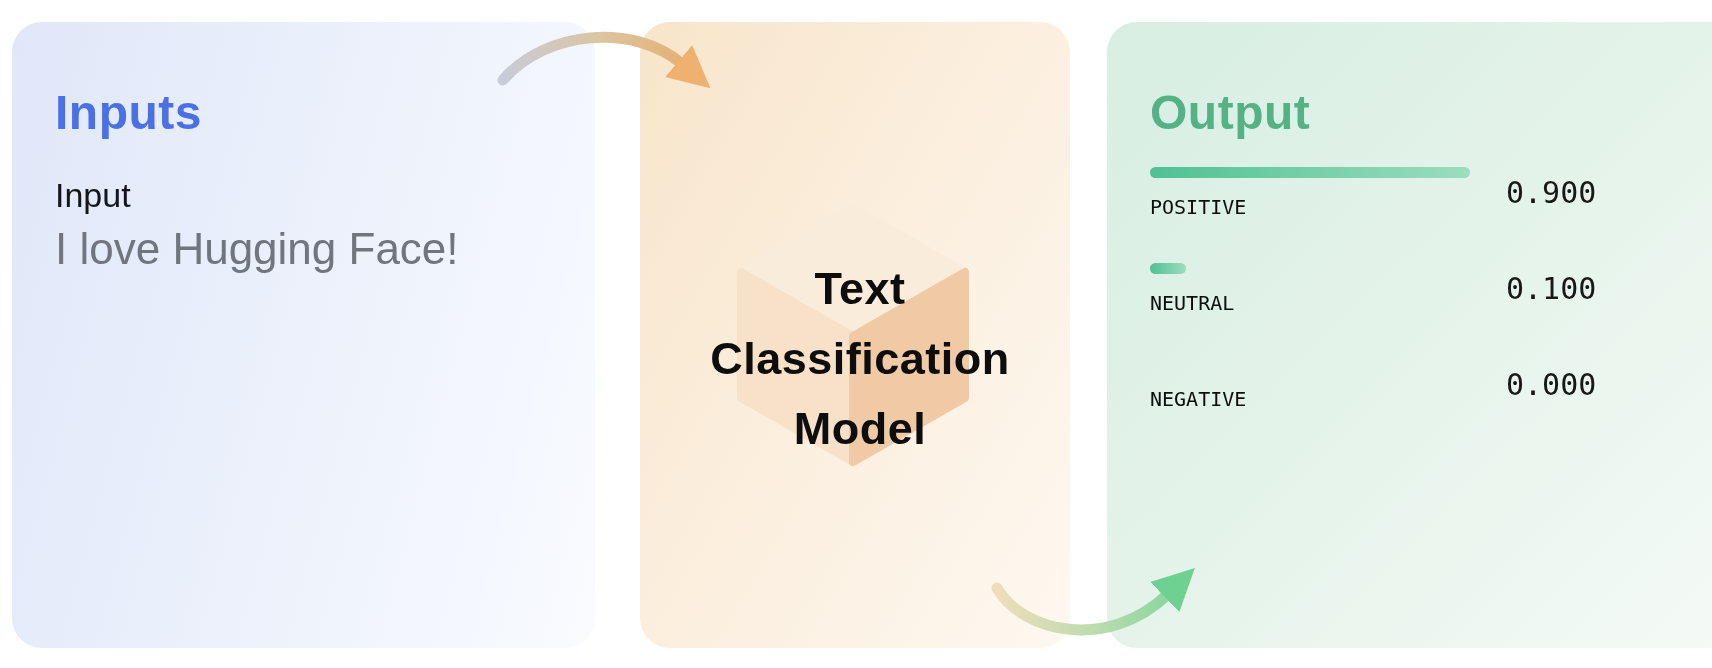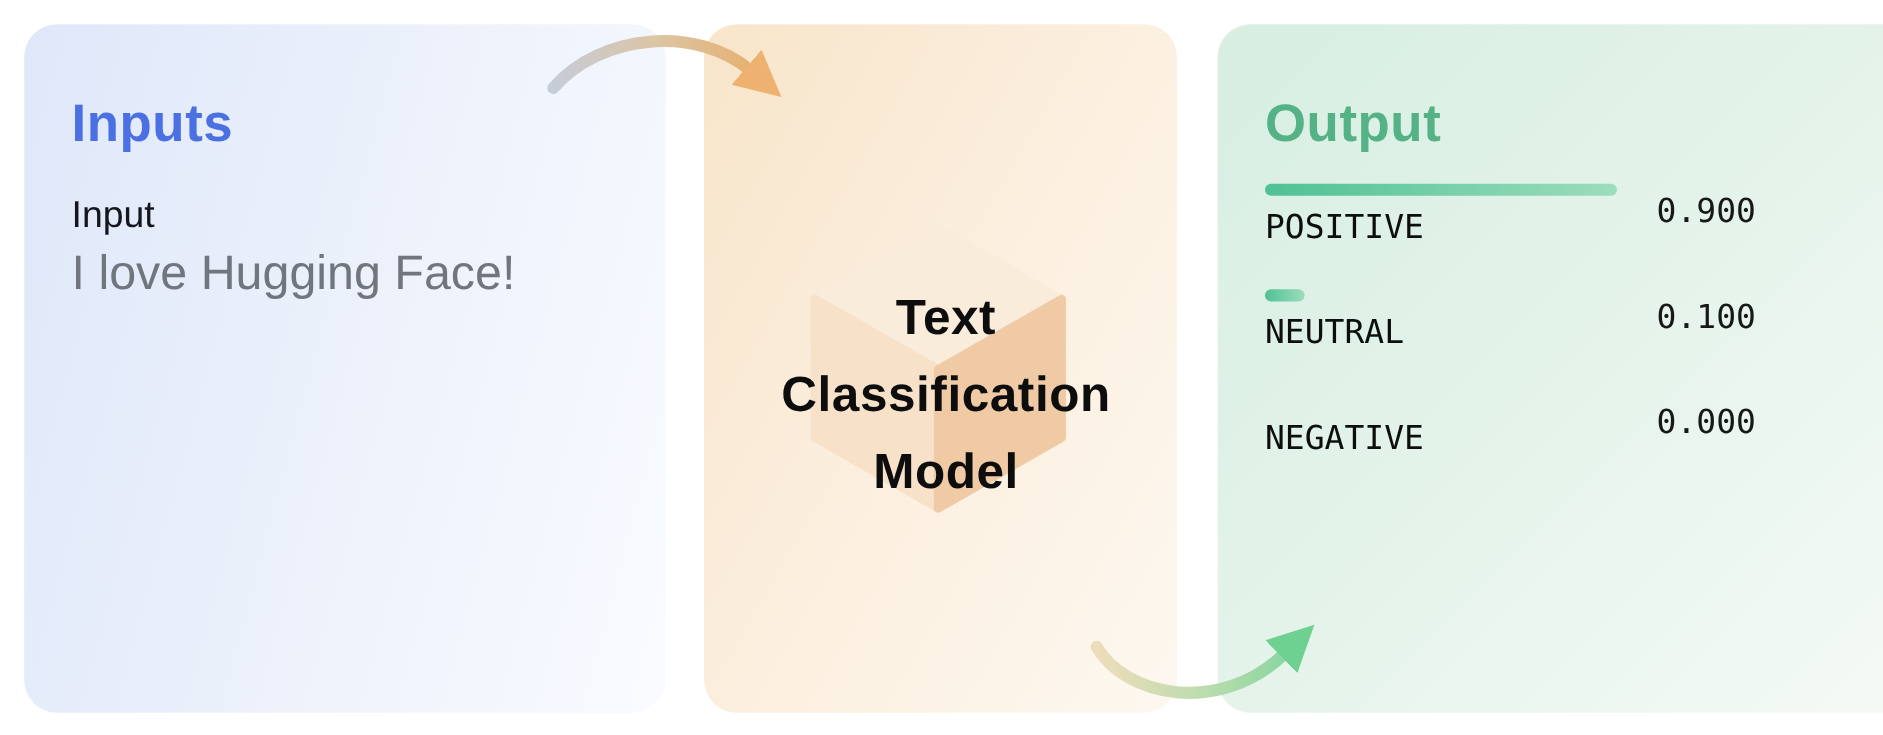--- a/index.html
+++ b/index.html
@@ -3,21 +3,21 @@
 <meta charset="utf-8">
 <style>
   html,body{margin:0;padding:0;background:#ffffff;}
   .canvas{
     position:relative;width:1712px;height:668px;overflow:hidden;
     background:#ffffff;
     font-family:"Liberation Sans", sans-serif;
   }
   .panel{position:absolute;top:22px;height:626px;border-radius:30px;}
   .panel-inputs{
-    left:22px;width:583px;
+    left:12px;width:583px;
     background:linear-gradient(105deg,#dfe7f9 0%,#ecf1fb 50%,#f9fbff 100%);
   }
   .panel-model{
     left:640px;width:430px;
     background:linear-gradient(120deg,#f8e5ca 0%,#fbeedd 45%,#fdf8f0 100%);
   }
   .panel-output{
     left:1107px;width:708px;
     background:linear-gradient(135deg,#d7eee1 0%,#e4f3ea 45%,#f7fbf8 100%);
   }
@@ -40,21 +40,21 @@
   .score-row{display:flex;align-items:flex-start;margin-bottom:38px;}
   .bar-col{width:356px;flex:0 0 356px;}
   .bar-track{height:11px;}
   .bar-fill{
     height:11px;border-radius:6px;
     background:linear-gradient(90deg,#4fc194 0%,#9cddbd 100%);
   }
   .row-label{
     margin-top:11px;
     font-family:"DejaVu Sans Mono", monospace;
-    font-size:30px;line-height:36px;color:#0c0f0d;
+    font-size:20px;line-height:36px;color:#0c0f0d;
   }
   .value-col{
     flex:1;text-align:left;margin-top:8px;
     font-family:"DejaVu Sans Mono", monospace;
     font-size:30px;line-height:36px;color:#161917;
   }
 
   .model-svg{position:absolute;left:0;top:0;}
   .model-text{
     position:absolute;left:0;right:0;top:232px;text-align:center;

